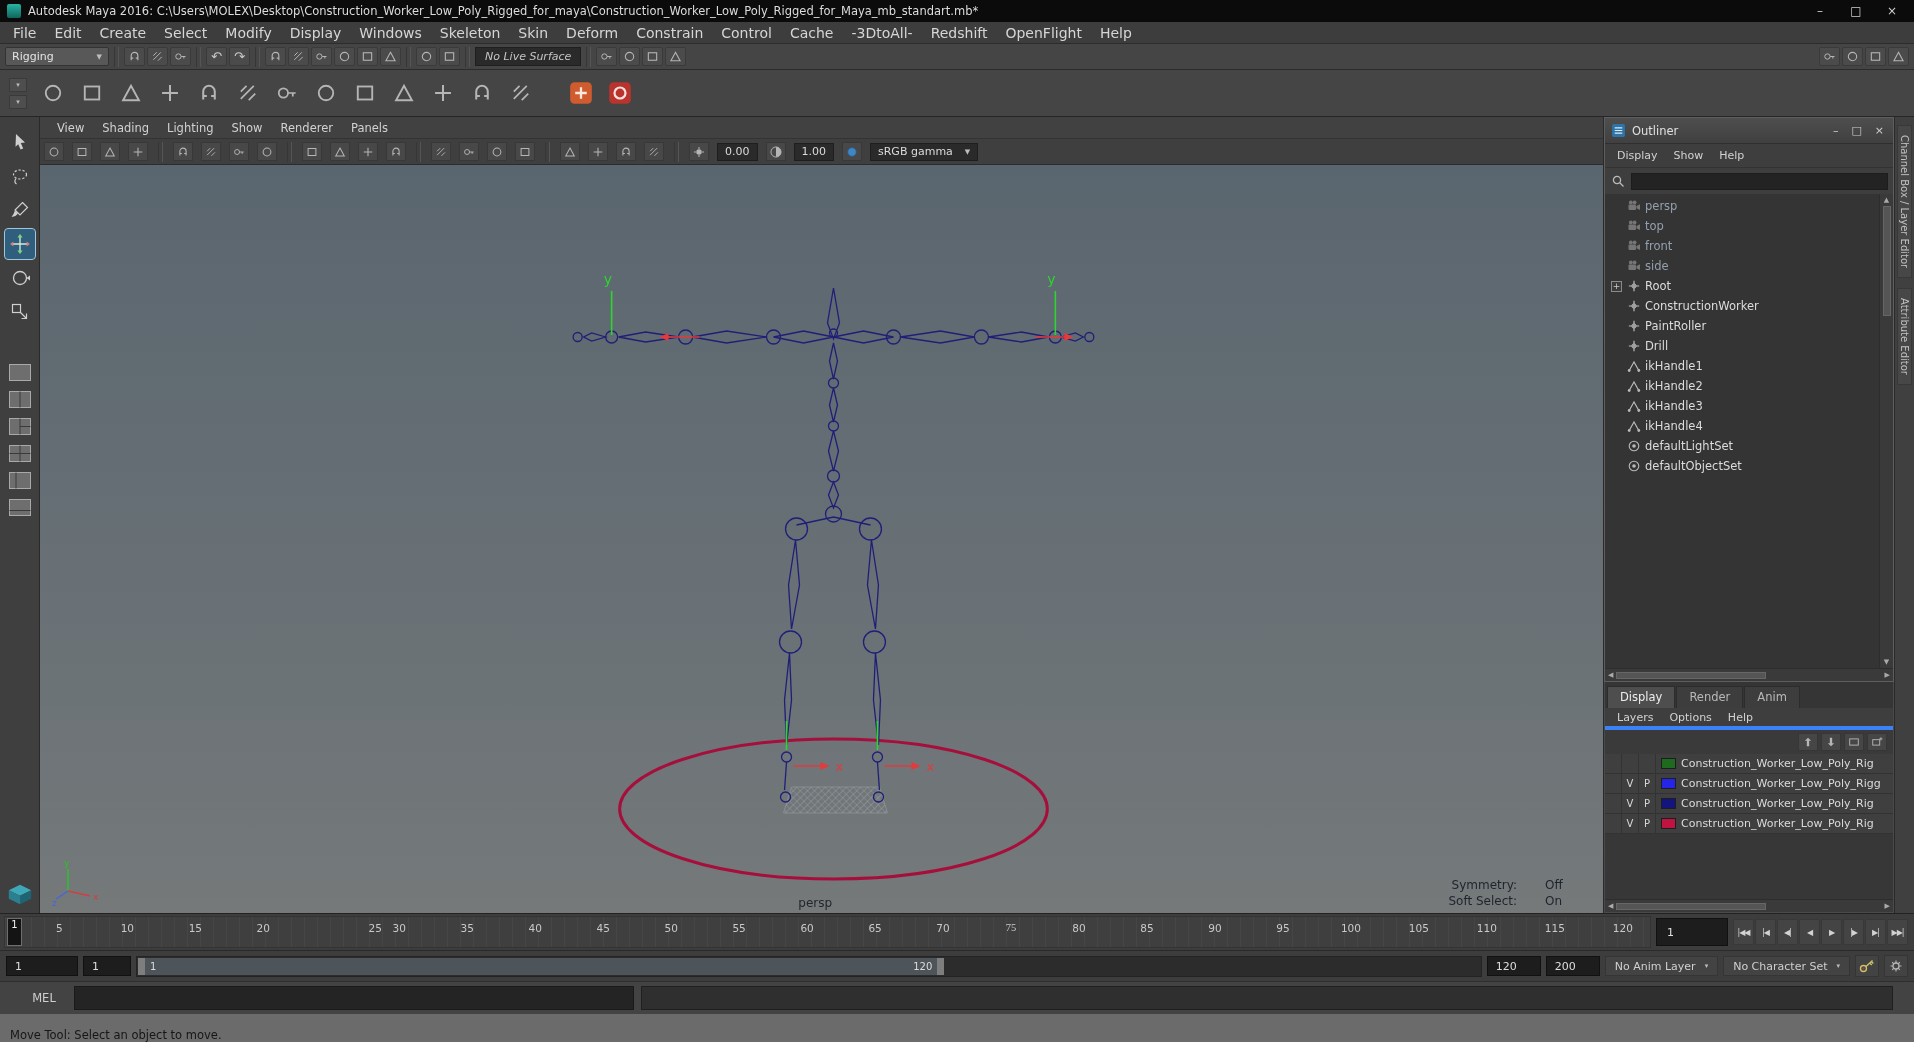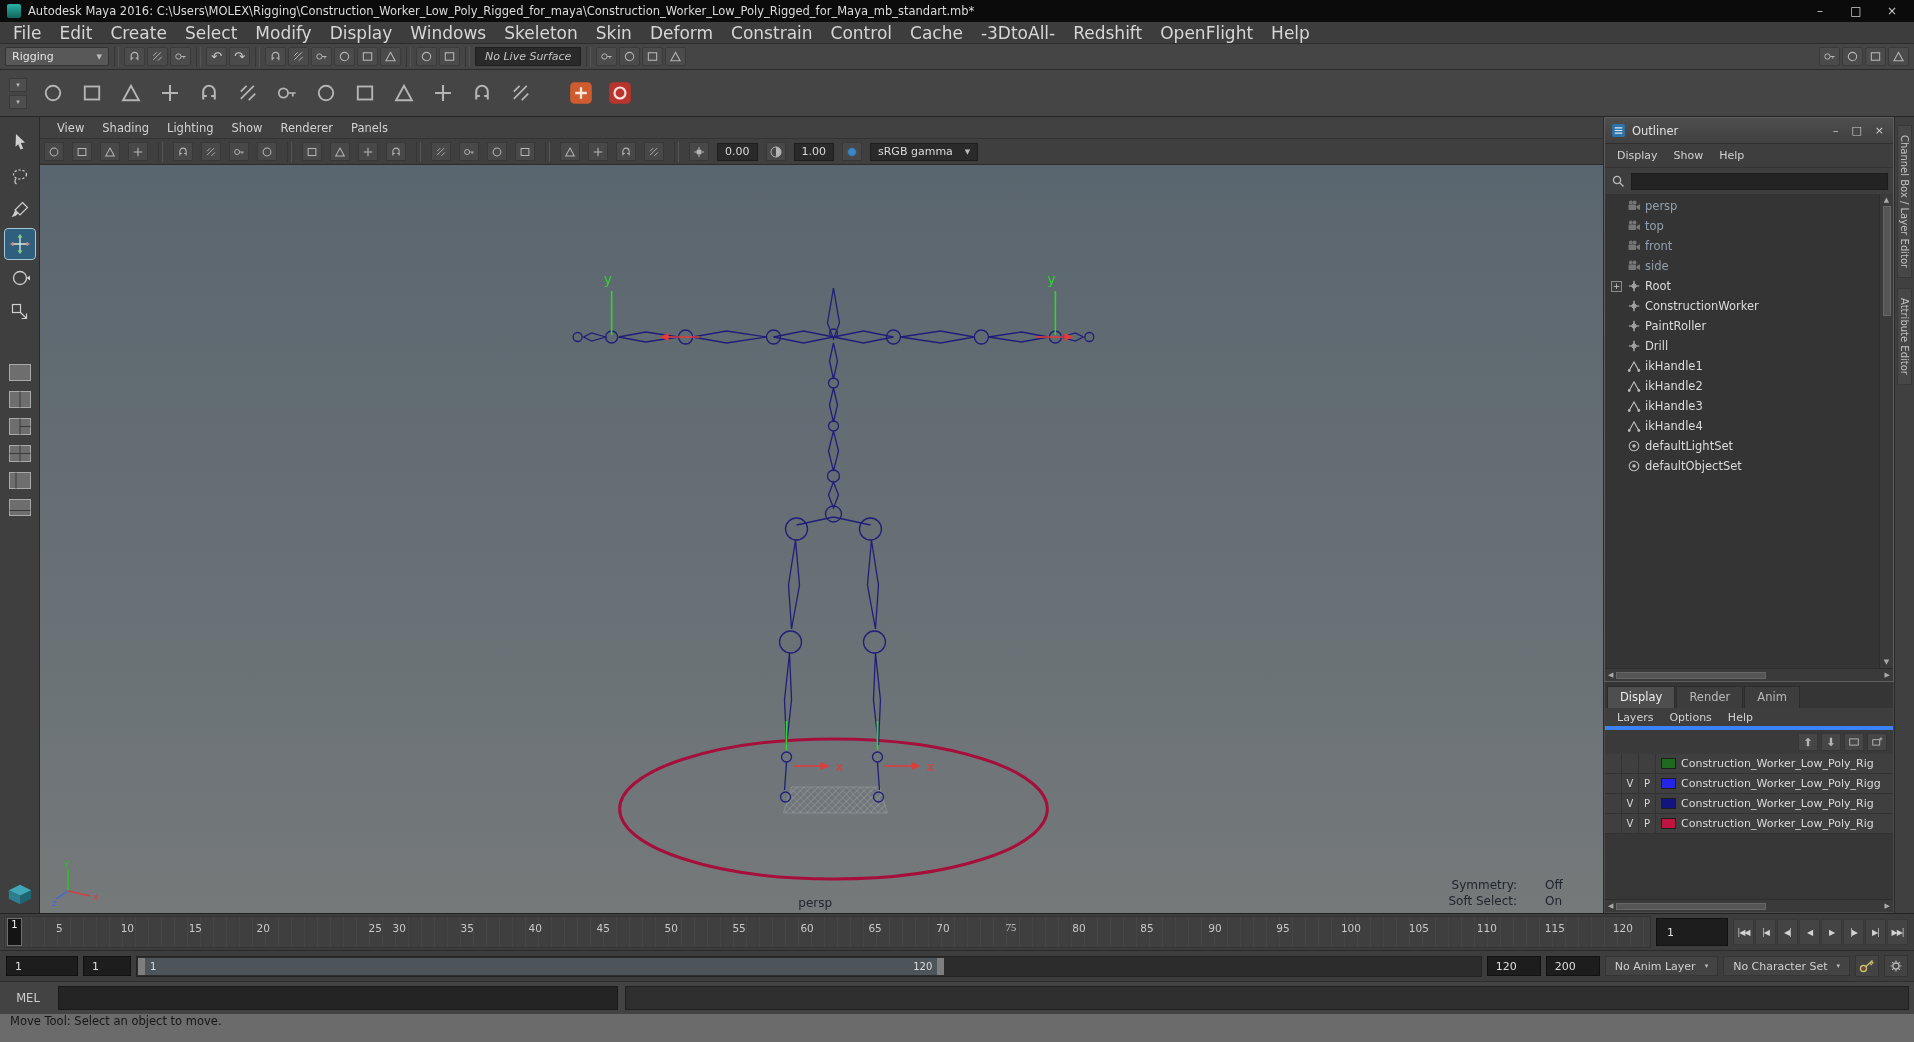--- a/index.html
+++ b/index.html
@@ -8,21 +8,21 @@
   #app { display:flex; flex-direction:column; width:100%; height:100%; }
 
   
   #titlebar { height:22px; background:#0b0b0b; display:flex; align-items:center; padding:0 4px; color:#dcdcdc; font-size:11.5px; }
   .tb-icon { width:14px; height:14px; margin:0 7px 0 3px; background:linear-gradient(#2ab3a4,#10655c); border-radius:2px; flex:none; }
   .tb-title { flex:1; white-space:nowrap; overflow:hidden; }
   .tb-btn { width:36px; text-align:center; font-size:12px; color:#cfcfcf; }
 
   
   #menubar { height:22px; background:#3d3d3d; border-bottom:1px solid #2c2c2c; display:flex; align-items:center; padding-left:4px; }
-  .menu-item { padding:2px 9px; font-size:17px; color:#d6d6d6; white-space:nowrap; }
+  .menu-item { padding:2px 9px; font-size:14px; color:#d6d6d6; white-space:nowrap; }
 
   
   #statusline { height:26px; background:#454545; border-bottom:1px solid #2b2b2b; display:flex; align-items:center; padding:0 5px; gap:3px; }
   .mode-select { width:104px; height:19px; background:#585858; border:1px solid #333; border-radius:2px; display:flex; align-items:center; justify-content:space-between; padding:0 6px; font-size:11px; color:#e4e4e4; }
   .dd-arrow { font-size:7px; color:#bdbdbd; }
   .sl-sep { width:5px; height:20px; border-left:1px solid #363636; border-right:1px solid #555; margin:0 2px; }
   .icon-group { display:flex; align-items:center; gap:2px; }
   .sl-icon { width:21px; height:19px; background:#4b4b4b; border:1px solid #3a3a3a; border-radius:2px; display:flex; align-items:center; justify-content:center; color:#c8c8c8; font-size:13px; }
   .live-field { height:19px; background:#2a2a2a; border:1px solid #1f1f1f; padding:0 9px; display:flex; align-items:center; font-size:11px; color:#c4c4c4; white-space:nowrap;font-style:italic; }
   .flex-spacer { flex:1; }
@@ -119,34 +119,34 @@
   .num-field { height:20px; background:#1d1d1d; border:1px solid #111; display:flex; align-items:center; padding:0 8px; font-size:11px; color:#dedede; }
   .range-well { flex:1; height:21px; background:#2c2c2c; border:1px solid #242424; position:relative; }
   .range-bar { position:absolute; left:1px; top:1px; bottom:1px; width:60%; background:#4e555a; display:flex; align-items:center; font-size:10px; color:#dcdcdc; }
   .range-handle { width:7px; height:100%; background:#7e7e7e; flex:none; }
   .range-lbl { padding:0 5px; }
   .range-mid { flex:1; }
   .rb-dd { height:20px; display:flex; align-items:center; gap:9px; padding:0 9px; background:#434343; border:1px solid #353535; font-size:11px; color:#cfcfcf; white-space:nowrap; }
   .rb-icon { width:24px; height:22px; display:flex; align-items:center; justify-content:center; background:#434343; border:1px solid #353535; }
 
   
-  #melbar { height:33px; background:#434343; border-top:1px solid #2e2e2e; display:flex; align-items:center; padding:0 5px; gap:7px; }
+  #melbar { height:33px; background:#434343; border-top:1px solid #2e2e2e; display:flex; align-items:center; padding:0 21px; gap:7px; }
   .mel-label { width:46px; text-align:center; font-size:11.5px; color:#cfcfcf; }
   .mel-input { width:560px; height:24px; background:#242424; border:1px solid #1a1a1a; }
   .mel-output { flex:1; height:24px; background:#2f2f2f; border:1px solid #1f1f1f; }
-  #helpline { height:28px; background:#6b6b6b; display:flex; align-items:flex-start; padding-left:10px; font-size:11.5px; color:#161616; }
+  #helpline { height:28px; background:#6b6b6b; display:flex; align-items:flex-end; padding-left:10px; font-size:11.5px; color:#161616; }
 </style>
 </head>
 <body>
 
 <div id="app">
 
   <div id="titlebar">
     <span class="tb-icon"></span>
-    <span class="tb-title">Autodesk Maya 2016: C:\Users\MOLEX\Rigging\Construction_Worker_Low_Poly_Rigged_for_maya\Construction_Worker_Low_Poly_Rigged_for_Maya_mb_standart.mb*</span>
+    <span class="tb-title">Autodesk Maya 2016: C:\Users\MOLEX\Desktop\Construction_Worker_Low_Poly_Rigged_for_maya\Construction_Worker_Low_Poly_Rigged_for_Maya_mb_standart.mb*</span>
     <span class="tb-btn">–</span>
     <span class="tb-btn">□</span>
     <span class="tb-btn">×</span>
   </div>
 
   <div id="menubar">
       <div class="menu-item">File</div>
       <div class="menu-item">Edit</div>
       <div class="menu-item">Create</div>
       <div class="menu-item">Select</div>

